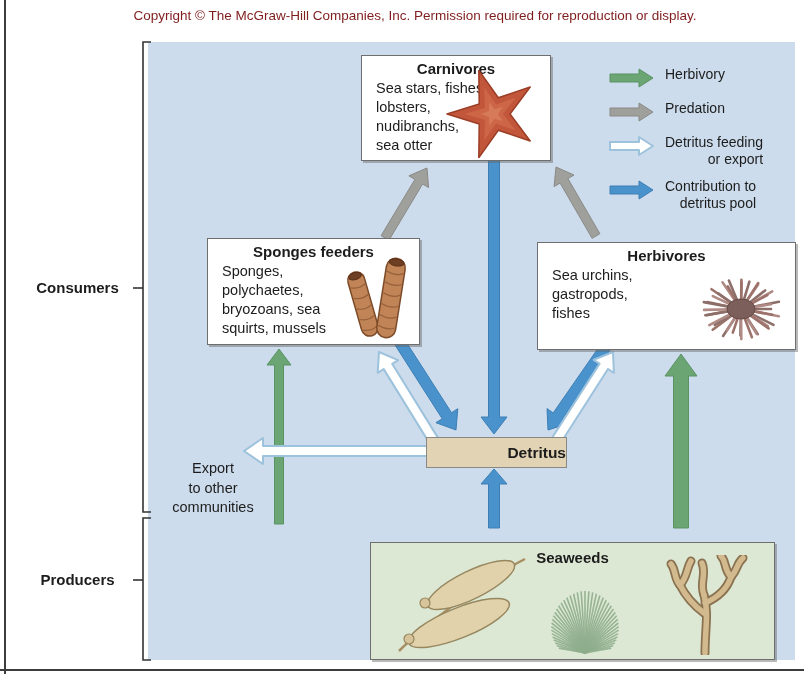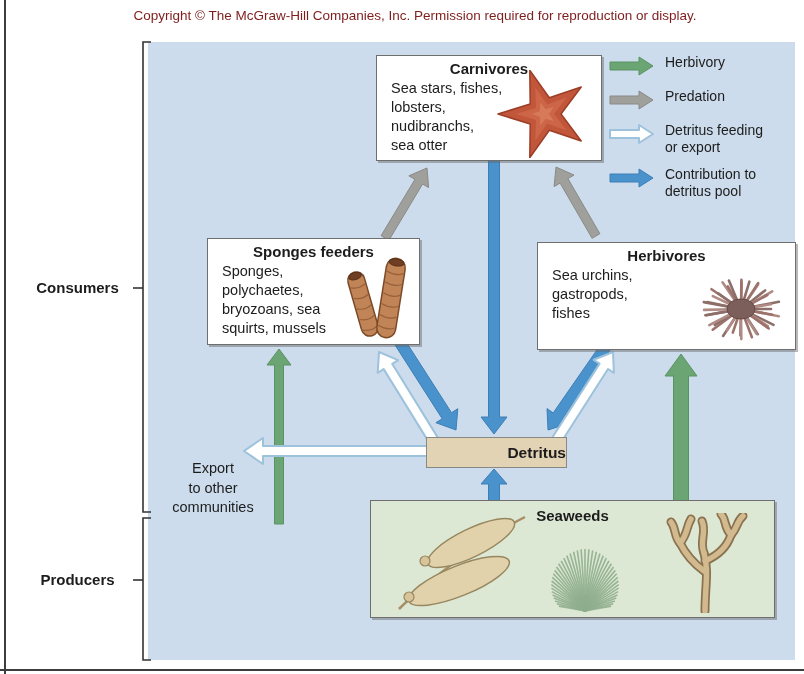--- a/index.html
+++ b/index.html
@@ -32,21 +32,21 @@
   .detritus-box{
     position:absolute;left:426px;top:437px;width:141px;height:31px;
     background:#e2d3b5;border:1.5px solid #888884;box-sizing:border-box;
     display:flex;align-items:center;justify-content:flex-end;
     font-weight:bold;font-size:15.5px;z-index:2;
   }
   .export-note{
     position:absolute;left:155px;top:459px;width:116px;text-align:center;
     white-space:pre-line;font-size:14.5px;line-height:1.35;z-index:2;
   }
-  .legend{position:absolute;left:608px;top:54px;width:190px;z-index:2;}
+  .legend{position:absolute;left:608px;top:66px;width:190px;z-index:2;text-align:right;}
   .legend-row{display:flex;align-items:flex-start;margin-bottom:11px;}
   .legend-row svg{flex:0 0 auto;margin-top:1px;}
   .legend-label{font-size:14px;line-height:1.18;margin-left:9px;white-space:pre-line;}
 </style>
 </head>
 <body>
 
 <div class="canvas">
 
   <div class="win-border-left"></div>
@@ -99,21 +99,21 @@
       </div>
       <div class="legend-row">
         <svg width="48" height="22" viewBox="0 0 48 22">
           <polygon points="2.0,15.0 31.0,15.0 31.0,20.0 45.0,11.0 31.0,2.0 31.0,7.0 2.0,7.0" fill="#4a92cc" stroke="#3d7fb5" stroke-width="1" stroke-linejoin="round"></polygon>
         </svg>
         <span class="legend-label">Contribution to
 detritus pool</span>
       </div>
     </div>
 
-  <div class="org-box" style="left:376px;top:55px;width:226px;height:106px;">
+  <div class="org-box" style="left:361px;top:55px;width:190px;height:106px;">
     <div class="org-title">Carnivores</div>
     <div class="org-species" style="width:150px;">Sea stars, fishes,
 lobsters,
 nudibranchs,
 sea otter</div>
     <svg class="org-icon" id="sea-star" style="right:4px;top:14px;" width="106" height="88" viewBox="-53 -44 106 88">
         <polygon points="-14.2,-43.7 5.3,-16.2 37.2,-27.0 17.0,0.0 37.2,27.0 5.3,16.2 -14.2,43.7 -13.8,10.0 -46.0,0.0 -13.8,-10.0" fill="#c2563b" stroke="#9c3d25" stroke-width="1.5" stroke-linejoin="round"></polygon>
         <polygon points="-8.7,-26.6 3.1,-9.5 22.7,-16.5 10.0,0.0 22.7,16.5 3.1,9.5 -8.7,26.6 -8.1,5.9 -28.0,0.0 -8.1,-5.9" fill="#cf6a4b" stroke="none" opacity="0.8"></polygon>
         <polygon points="-3.7,-11.4 1.5,-4.8 9.7,-7.1 5.0,0.0 9.7,7.1 1.5,4.8 -3.7,11.4 -4.0,2.9 -12.0,0.0 -4.0,-2.9" fill="#d97f5e" stroke="none" opacity="0.8"></polygon>
       </svg>
@@ -198,21 +198,21 @@
 
   <div class="detritus-box">
     <span>Detritus</span>
   </div>
 
   <div class="export-note">Export
 to other
 communities</div>
 
 
-  <div class="green-box" style="left:370px;top:500px;width:405px;height:118px;">
+  <div class="green-box" style="left:370px;top:542px;width:405px;height:118px;">
     <div class="org-title" style="padding-top:6px;">Seaweeds</div>
     <svg class="org-icon" id="kelp" style="left:14px;top:12px;" width="148" height="100" viewBox="0 0 148 100">
         <path d="M14,96 C40,70 100,24 140,4" fill="none" stroke="#a88f63" stroke-width="2.5"></path>
         <ellipse cx="86" cy="30" rx="48" ry="14" fill="#e2d2ac" stroke="#97875f" stroke-width="1.5" transform="rotate(-26 86 30)"></ellipse>
         <ellipse cx="74" cy="68" rx="54" ry="15" fill="#e2d2ac" stroke="#97875f" stroke-width="1.5" transform="rotate(-22 74 68)"></ellipse>
         <circle cx="40" cy="48" r="5" fill="#d8c49a" stroke="#97875f" stroke-width="1.2"></circle>
         <circle cx="24" cy="84" r="5" fill="#d8c49a" stroke="#97875f" stroke-width="1.2"></circle>
       </svg>
     <svg class="org-icon" id="bushy" style="left:152px;top:32px;" width="124" height="80" viewBox="0 0 124 80">
         <path d="M62,78 Q49.6,75.3 35.8,73.1" fill="none" stroke="#8fae8d" stroke-width="1.6" opacity="0.9"></path>

